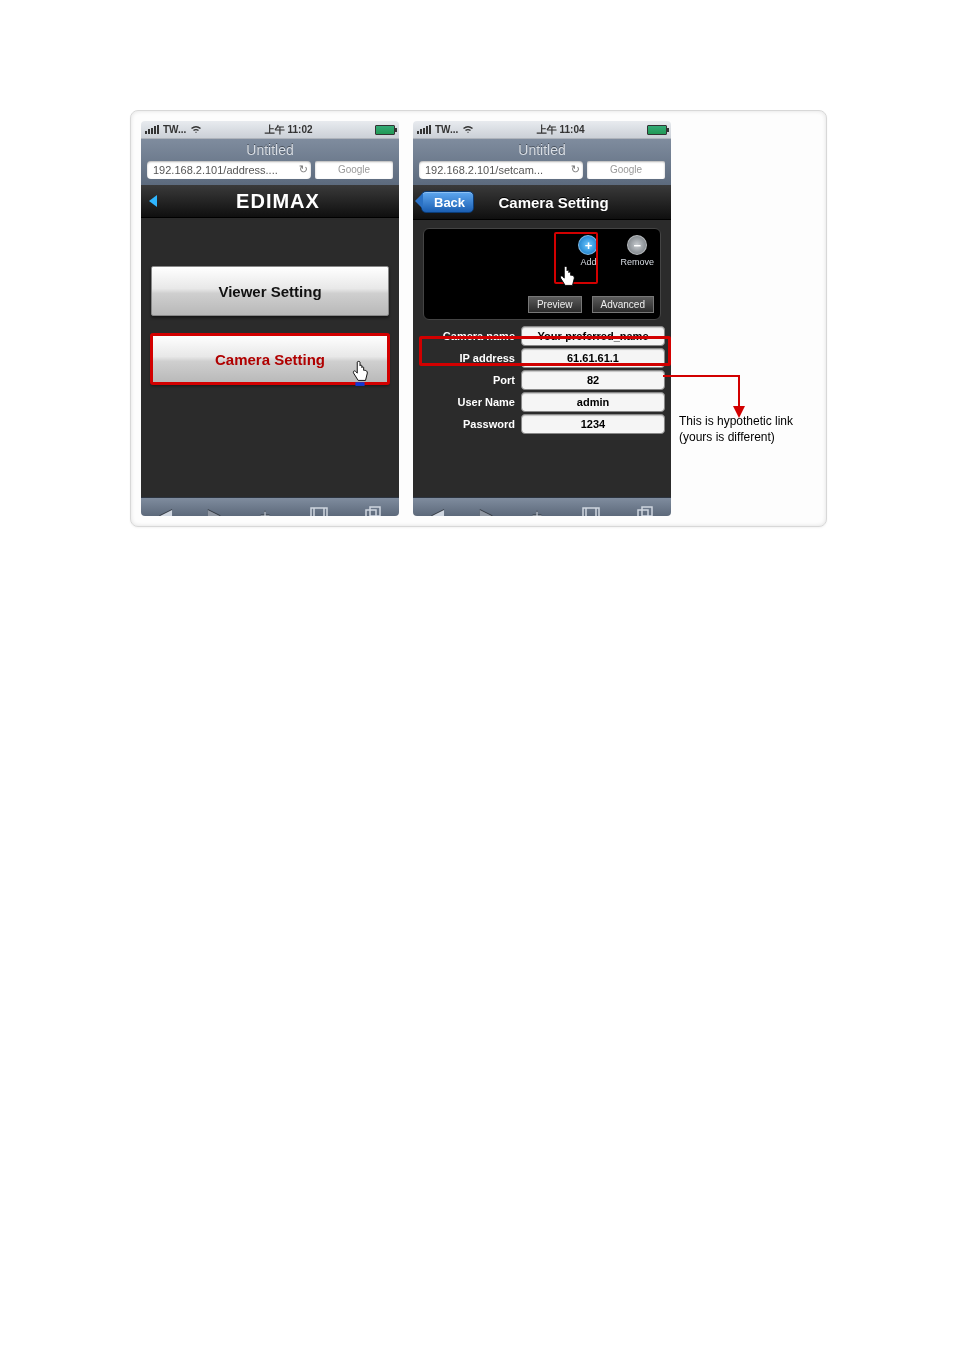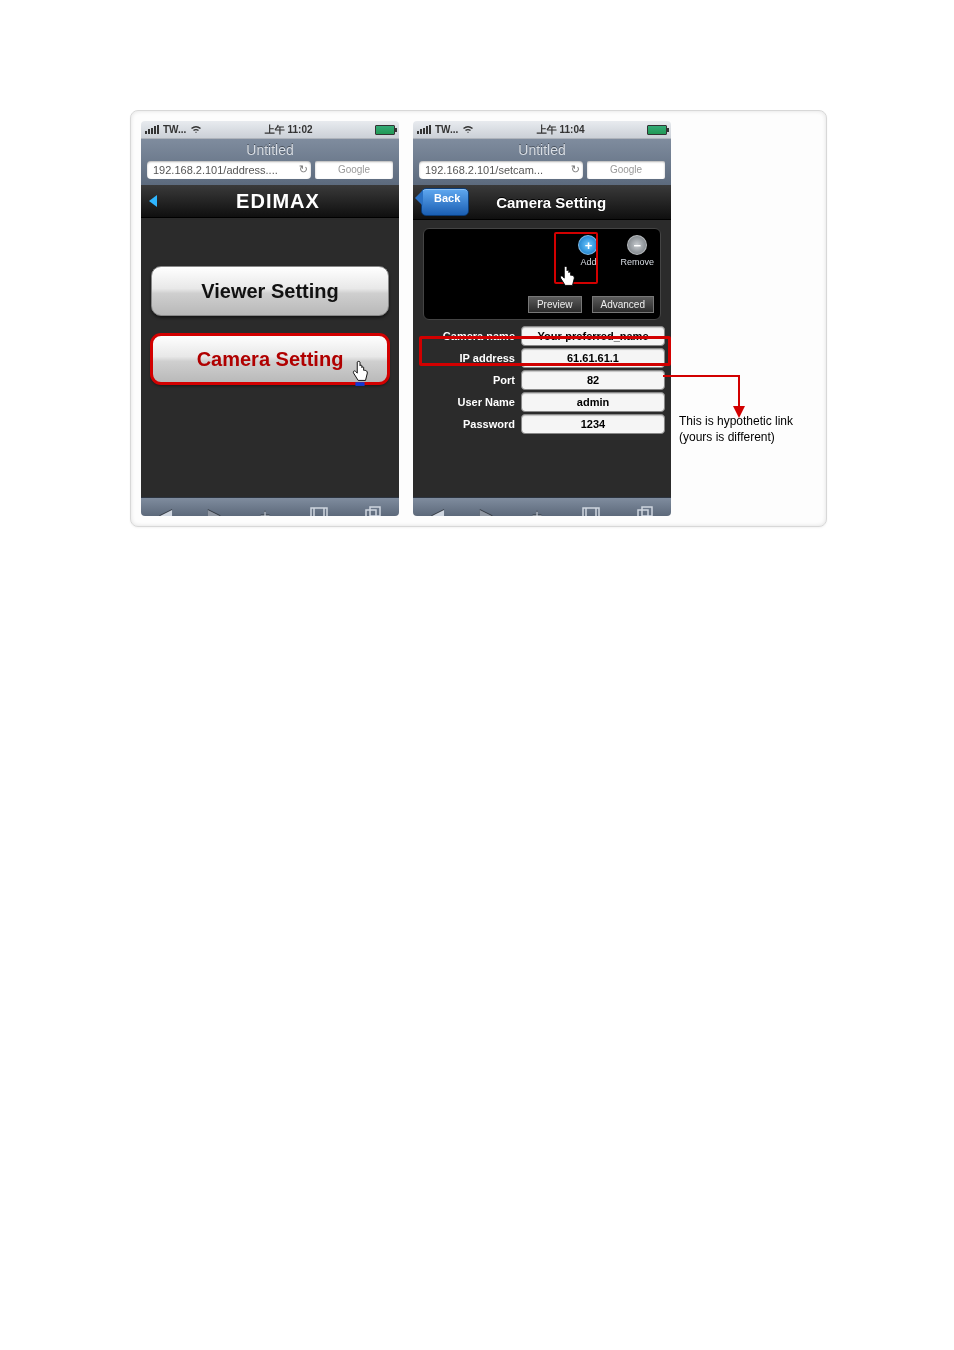--- a/index.html
+++ b/index.html
@@ -98,45 +98,45 @@
     width:0;height:0;border-top:6px solid transparent;border-bottom:6px solid transparent;
     border-right:8px solid #2fb6ff;margin-right:8px;
   }
   .brand{
     flex:1;text-align:center;font-family:"Arial Black",Arial,sans-serif;
     font-weight:900;letter-spacing:1px;font-size:20px;
   }
   .big-button{
     margin: 18px 10px;
     height:48px;
-    border-radius:10px;
+    border-radius:2px;
     background: linear-gradient(#ffffff,#e8e8e8 45%,#cfcfcf 55%,#b8b8b8);
     border:1px solid #888;
     display:flex;align-items:center;justify-content:center;
-    font-weight:bold;font-size:20px;color:#111;
+    font-weight:bold;font-size:15px;color:#111;
     box-shadow:0 1px 0 #fff inset, 0 2px 3px rgba(0,0,0,.5);
   }
   .big-button.red-outline{
     outline:3px solid #d20000;outline-offset:-2px;
     color:#b00000;
   }
   .cursor-hand{
     position:absolute; width:22px;height:28px;
   }
   .cursor-hand svg{width:100%;height:100%;}
 
   
   .page-header{
     height:34px;display:flex;align-items:center;padding:0 8px;
     background:linear-gradient(#3a3a3a,#0f0f0f);
     color:#fff;border-bottom:1px solid #000;
   }
   .back-btn{
     background:linear-gradient(#5fa8f0,#1b5fb3);
-    color:#fff;font-size:11px;font-weight:bold;padding:3px 8px 11px 12px;
+    color:#fff;font-size:13px;font-weight:bold;padding:3px 8px 2px 12px;
     border-radius:5px;position:relative;border:1px solid #0b3c77;
     box-shadow:inset 0 1px 0 rgba(255,255,255,.3);
   }
   .back-btn::before{
     content:"";position:absolute;left:-7px;top:1px;width:0;height:0;
     border-top:8px solid transparent;border-bottom:8px solid transparent;
     border-right:8px solid #2a71c4;
   }
   .page-title{
     flex:1;text-align:center;font-size:15px;font-weight:bold;

